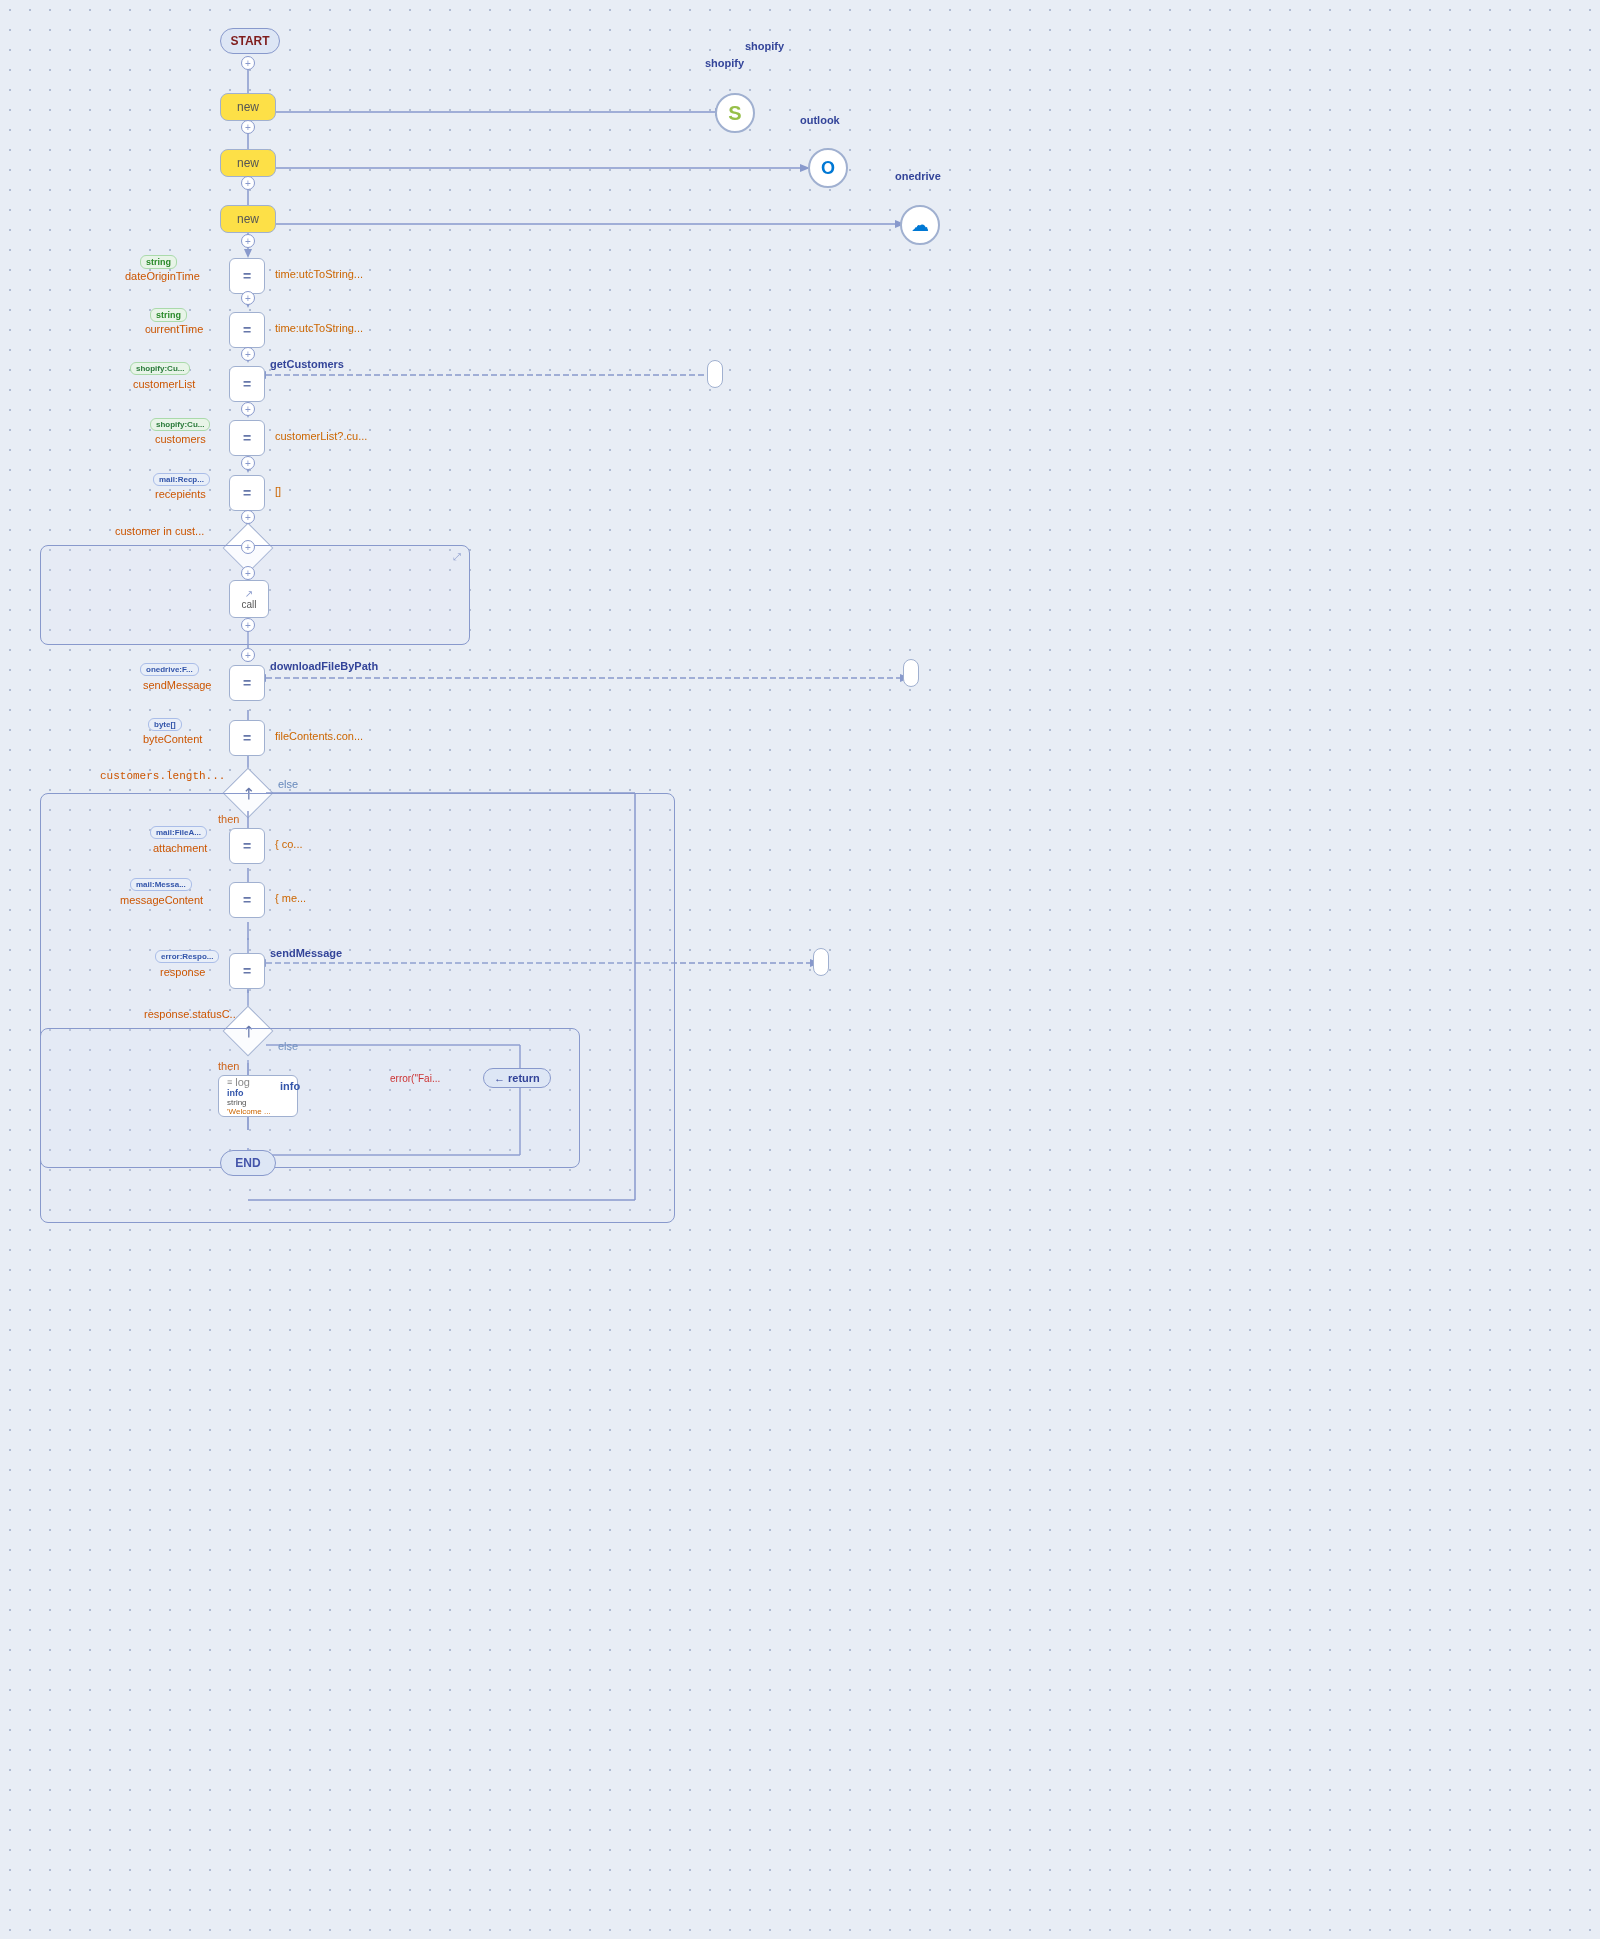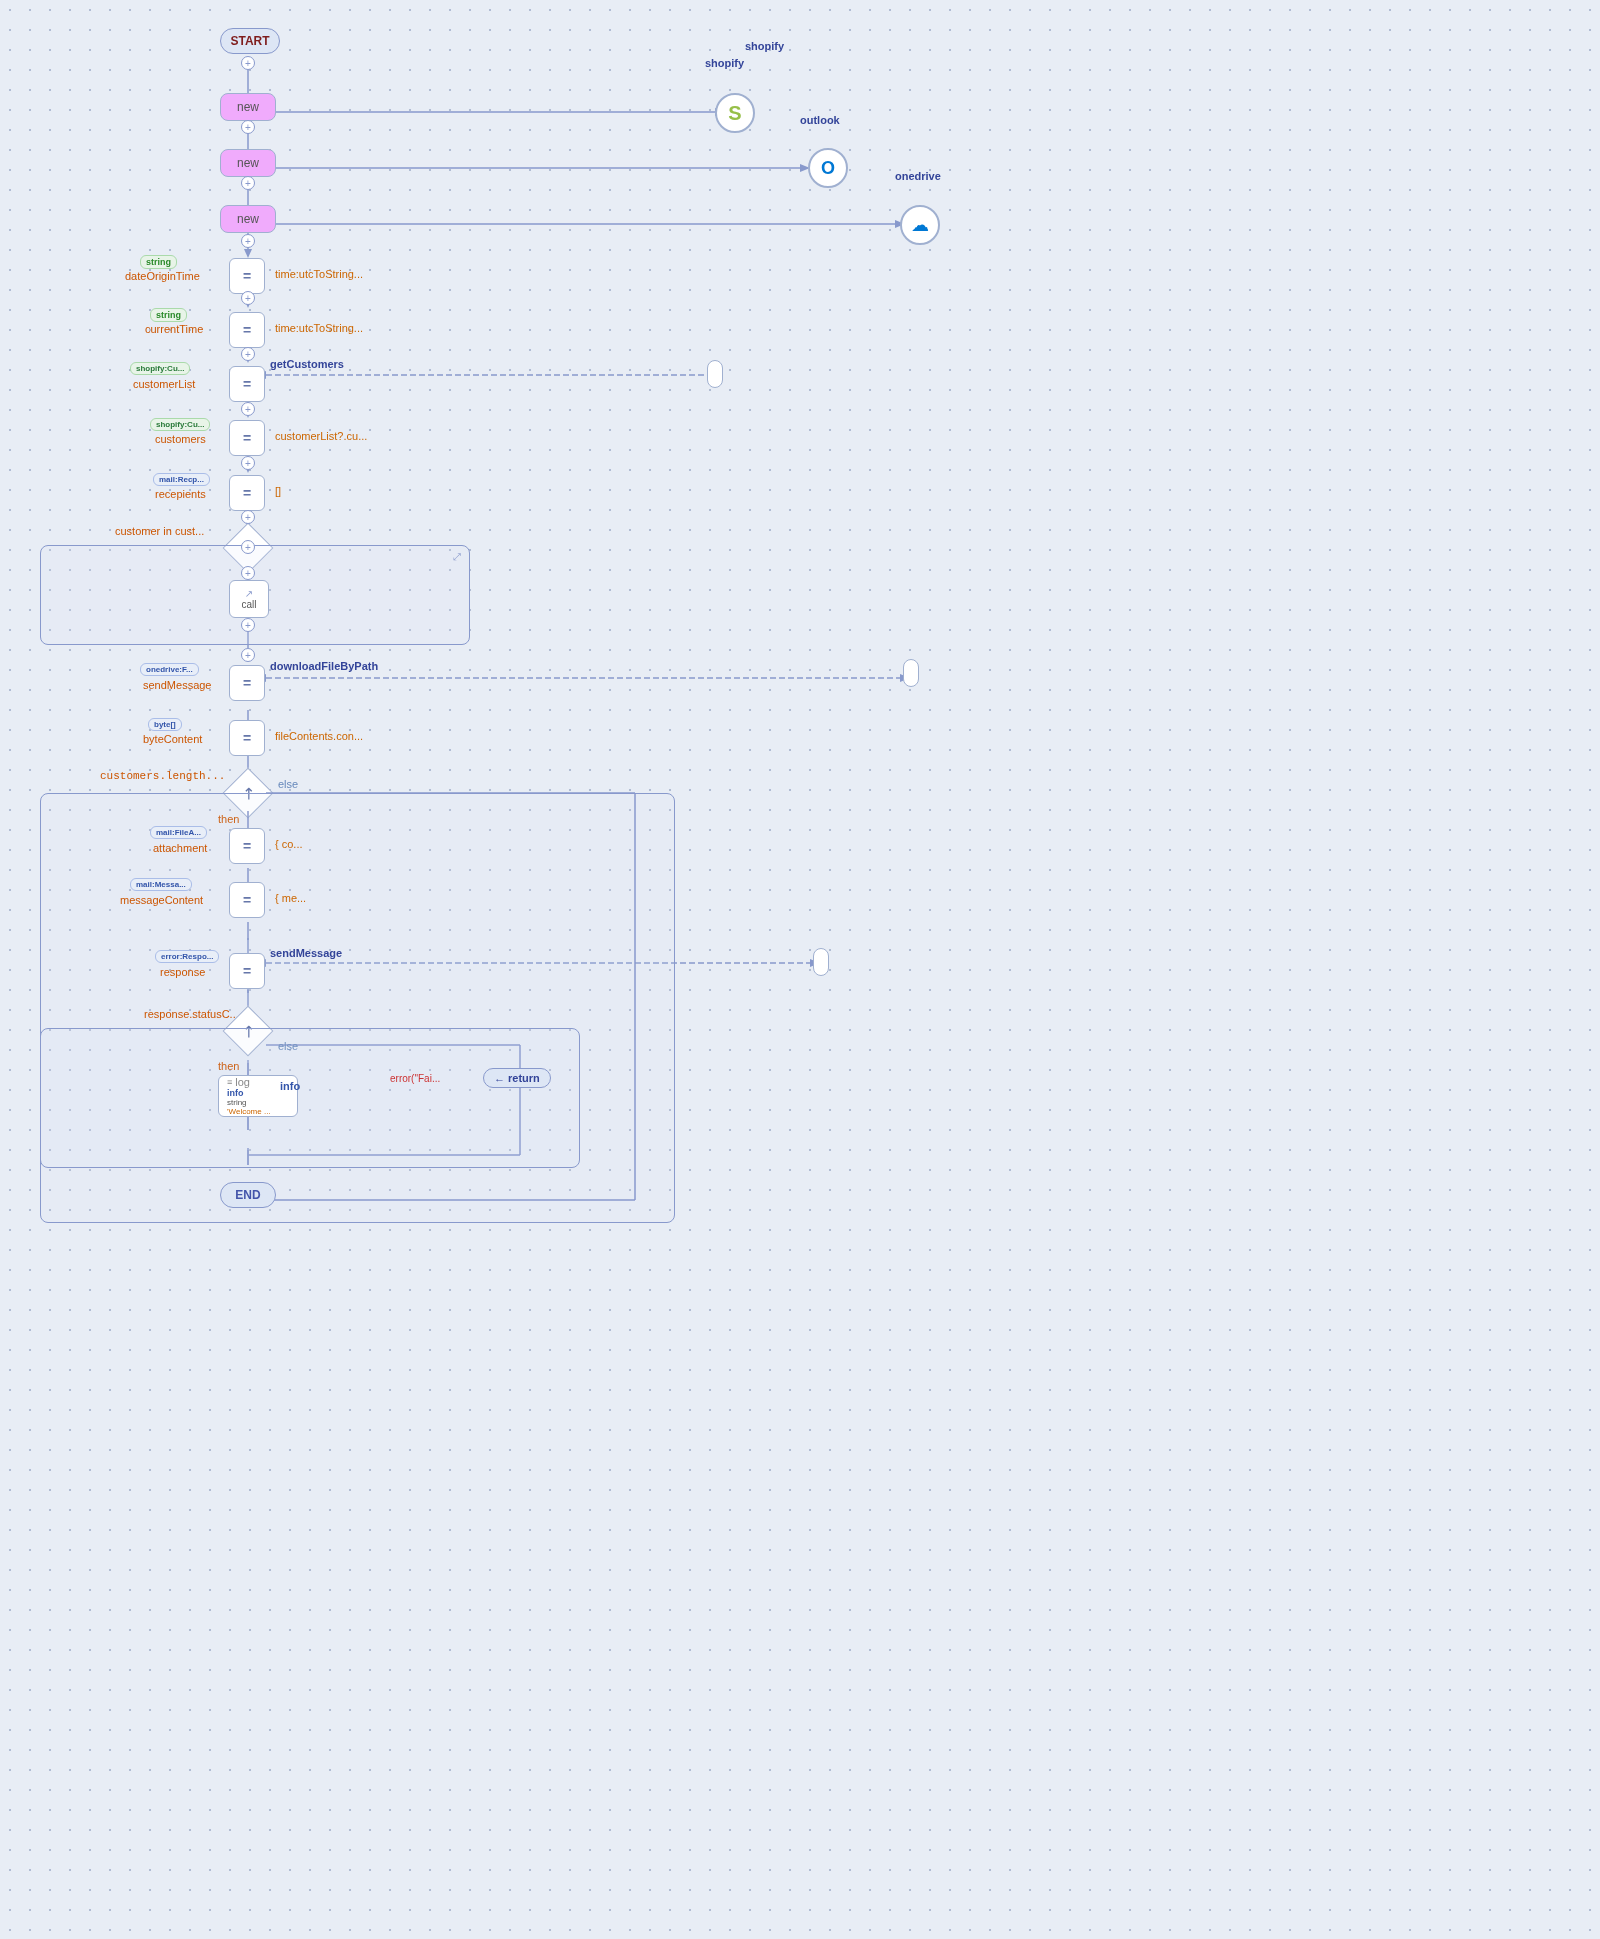--- a/index.html
+++ b/index.html
@@ -20,21 +20,21 @@
       width: 1600px;
       height: 1939px;
     }
 
     
     .node {
       position: absolute;
       display: flex;
       align-items: center;
       justify-content: center;
-      background: #f0abfc;
+      background: #fde047;
       border: 1.5px solid #a0b0d0;
       border-radius: 8px;
       font-size: 12px;
       color: #555;
       font-weight: 500;
     }
 
     .node-oval {
       position: absolute;
       display: flex;
@@ -169,21 +169,20 @@
       position: absolute;
       display: flex;
       align-items: center;
       justify-content: center;
       background: #dde6f5;
       border: 1.5px solid #8899cc;
       border-radius: 20px;
       font-size: 12px;
       color: #4455aa;
       font-weight: 600;
-      margin-top: 32px;
     }
 
     svg.flow-svg {
       position: absolute;
       top: 0; left: 0;
       width: 1600px;
       height: 1939px;
       pointer-events: none;
     }
 

